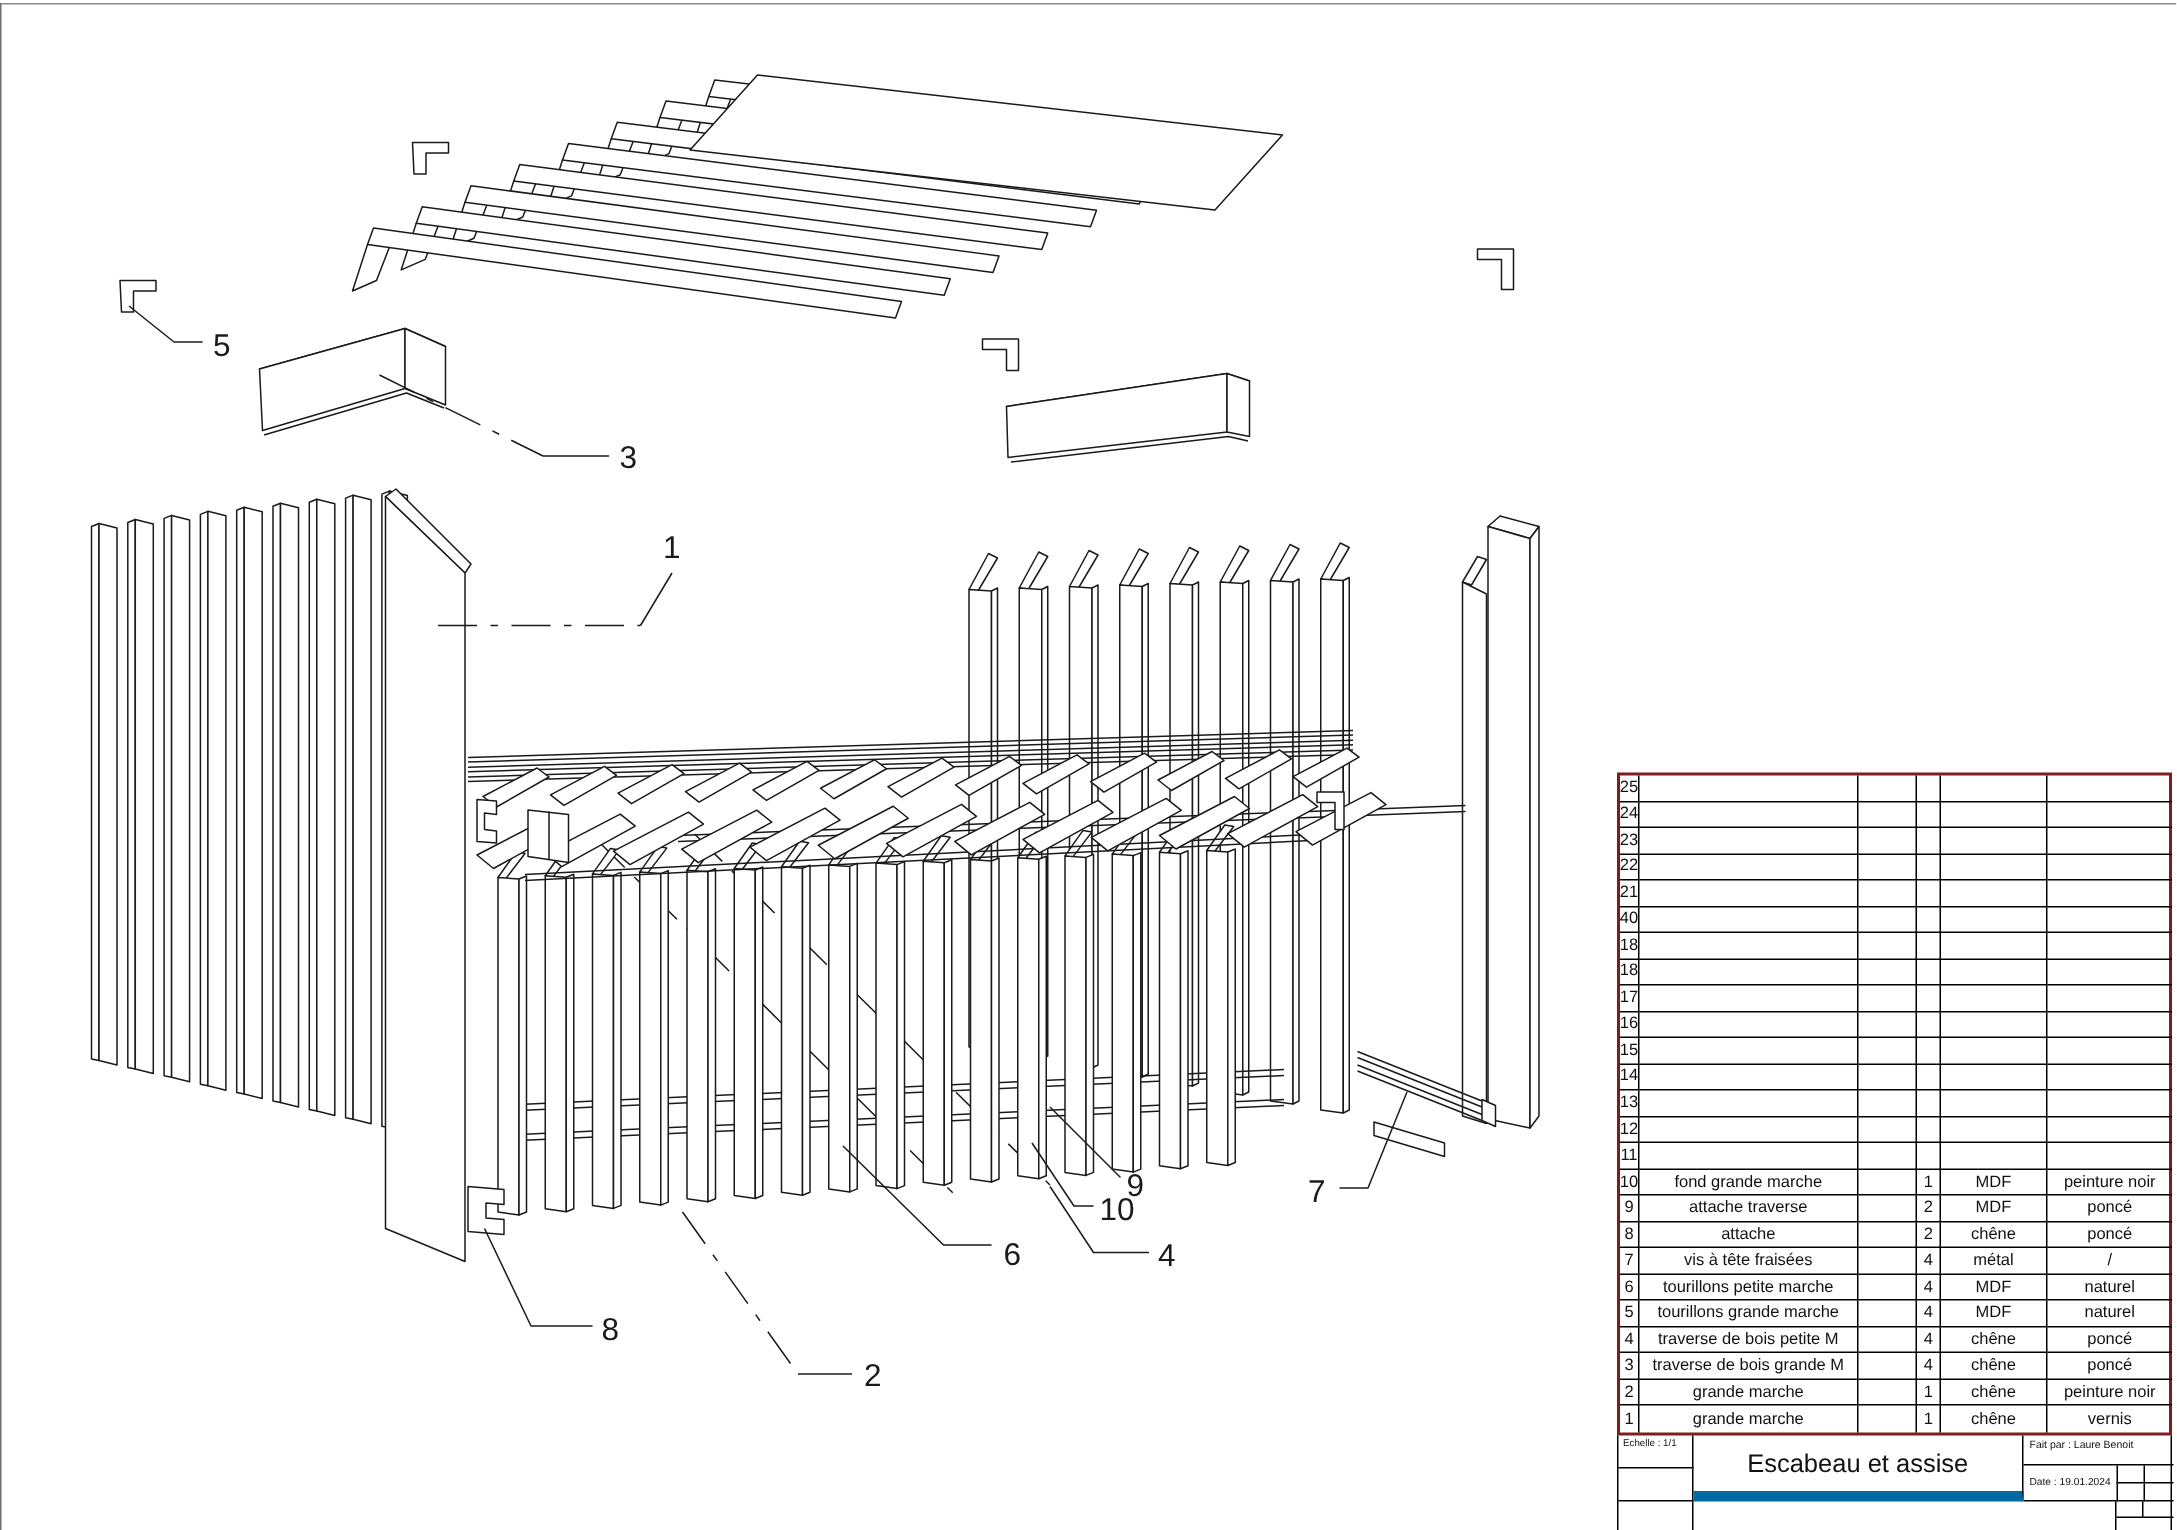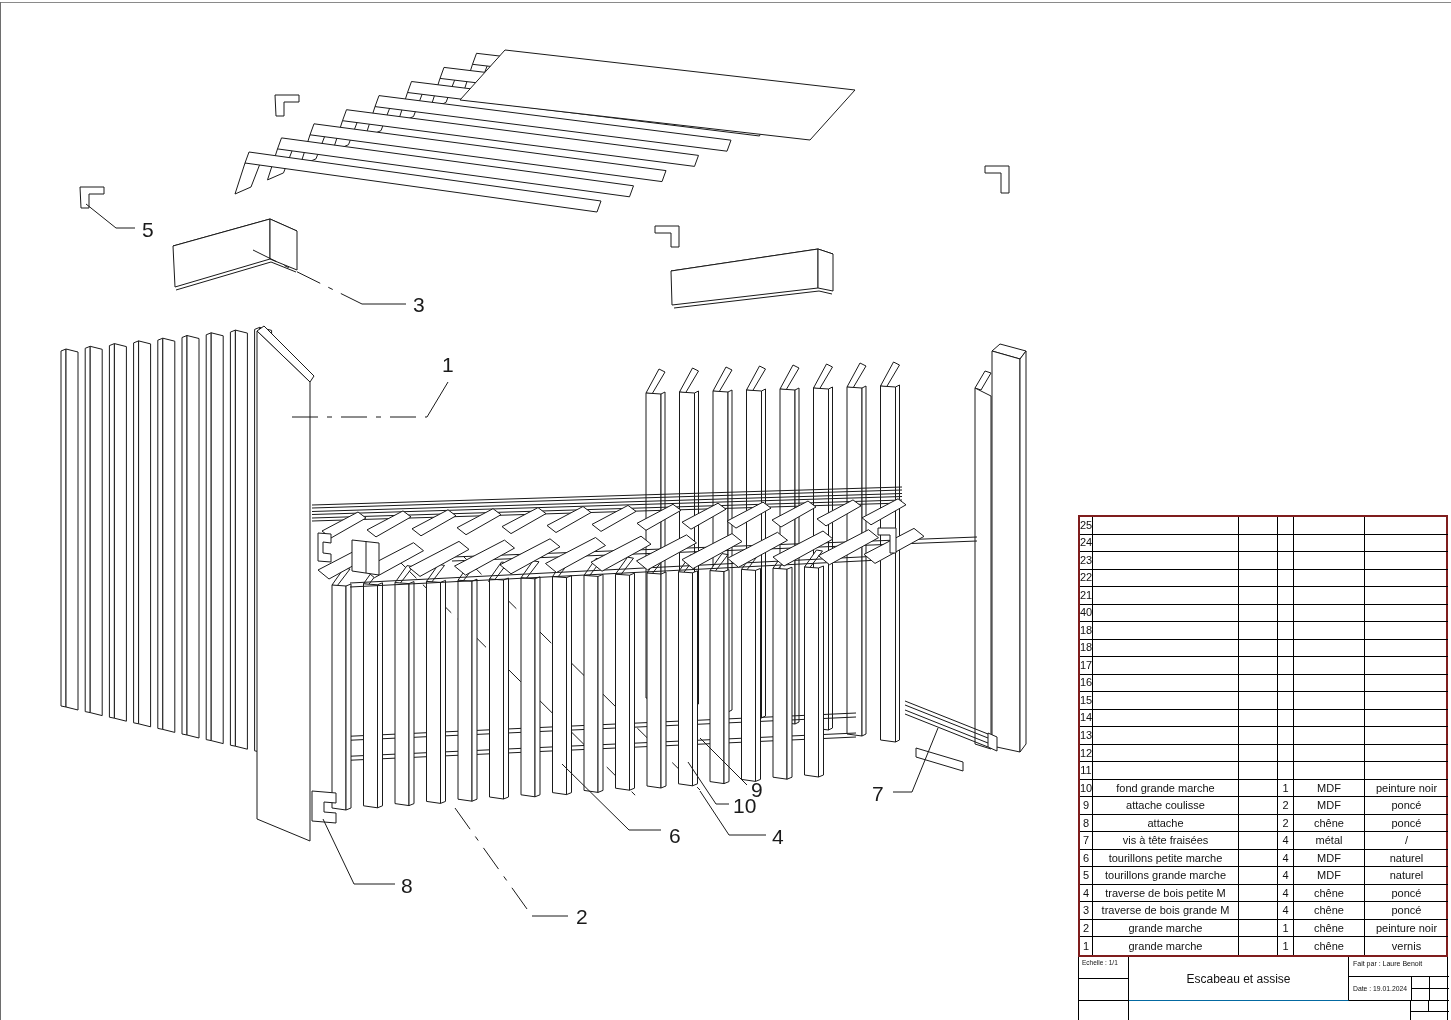--- a/index.html
+++ b/index.html
@@ -17,22 +17,22 @@
             white-space:nowrap;}
   .bom-cell.c6{border-right:none;text-align:right;}
   .bom-cell.lastrow{border-bottom:none;}
   
   .tb{position:absolute;left:1078px;top:957px;width:370px;height:63px;box-sizing:border-box;
       border-left:1px solid #000;border-right:1px solid #000;font-size:7px;}
   .tb div{position:absolute;box-sizing:border-box;}
   .tb-scale{left:0;top:0;width:50px;height:22px;border-right:1px solid #000;border-bottom:1px solid #000;
             font-size:6.5px;padding:2px 0 0 3px;}
   .tb-scale2{left:0;top:22px;width:50px;height:22px;border-right:1px solid #000;border-bottom:1px solid #000;}
-  .tb-title{left:50px;top:0;width:220px;height:44px;border-right:1px solid #000;border-bottom:1px solid #0369a1;
-            display:flex;align-items:center;justify-content:center;font-size:12px;}
+  .tb-title{left:50px;top:0;width:220px;height:44px;border-right:1px solid #000;border-bottom:7px solid #0369a1;
+            display:flex;align-items:center;justify-content:center;font-size:17px;}
   .tb-author{left:270px;top:0;width:100px;height:20px;border-bottom:1px solid #000;padding:3px 0 0 4px;}
   .tb-date{left:270px;top:20px;width:62px;height:24px;border-bottom:1px solid #000;font-size:6.8px;
            padding:8px 0 0 4px;}
   .tb-sa1{left:332px;top:20px;width:18px;height:12px;border-left:1px solid #000;border-bottom:1px solid #000;}
   .tb-sa2{left:332px;top:32px;width:18px;height:12px;border-left:1px solid #000;border-bottom:1px solid #000;}
   .tb-sb1{left:350px;top:20px;width:20px;height:12px;border-left:1px solid #000;border-bottom:1px solid #000;}
   .tb-sb2{left:350px;top:32px;width:20px;height:12px;border-left:1px solid #000;border-bottom:1px solid #000;}
   .tb-b2a{left:0;top:44px;width:50px;height:19px;border-right:1px solid #000;}
   .tb-b2b{left:50px;top:44px;width:282px;height:19px;border-right:1px solid #000;}
   .tb-b2s1{left:332px;top:44px;width:18px;height:11px;border-right:1px solid #000;border-bottom:1px solid #000;}
@@ -341,21 +341,21 @@
       <div class="bom-cell c4"></div>
       <div class="bom-cell c5"></div>
       <div class="bom-cell c6"></div>
       <div class="bom-cell c1">10</div>
       <div class="bom-cell c2">fond grande marche</div>
       <div class="bom-cell c3"></div>
       <div class="bom-cell c4">1</div>
       <div class="bom-cell c5">MDF</div>
       <div class="bom-cell c6">peinture noir</div>
       <div class="bom-cell c1">9</div>
-      <div class="bom-cell c2">attache coulisse</div>
+      <div class="bom-cell c2">attache traverse</div>
       <div class="bom-cell c3"></div>
       <div class="bom-cell c4">2</div>
       <div class="bom-cell c5">MDF</div>
       <div class="bom-cell c6">poncé</div>
       <div class="bom-cell c1">8</div>
       <div class="bom-cell c2">attache</div>
       <div class="bom-cell c3"></div>
       <div class="bom-cell c4">2</div>
       <div class="bom-cell c5">chêne</div>
       <div class="bom-cell c6">poncé</div>

